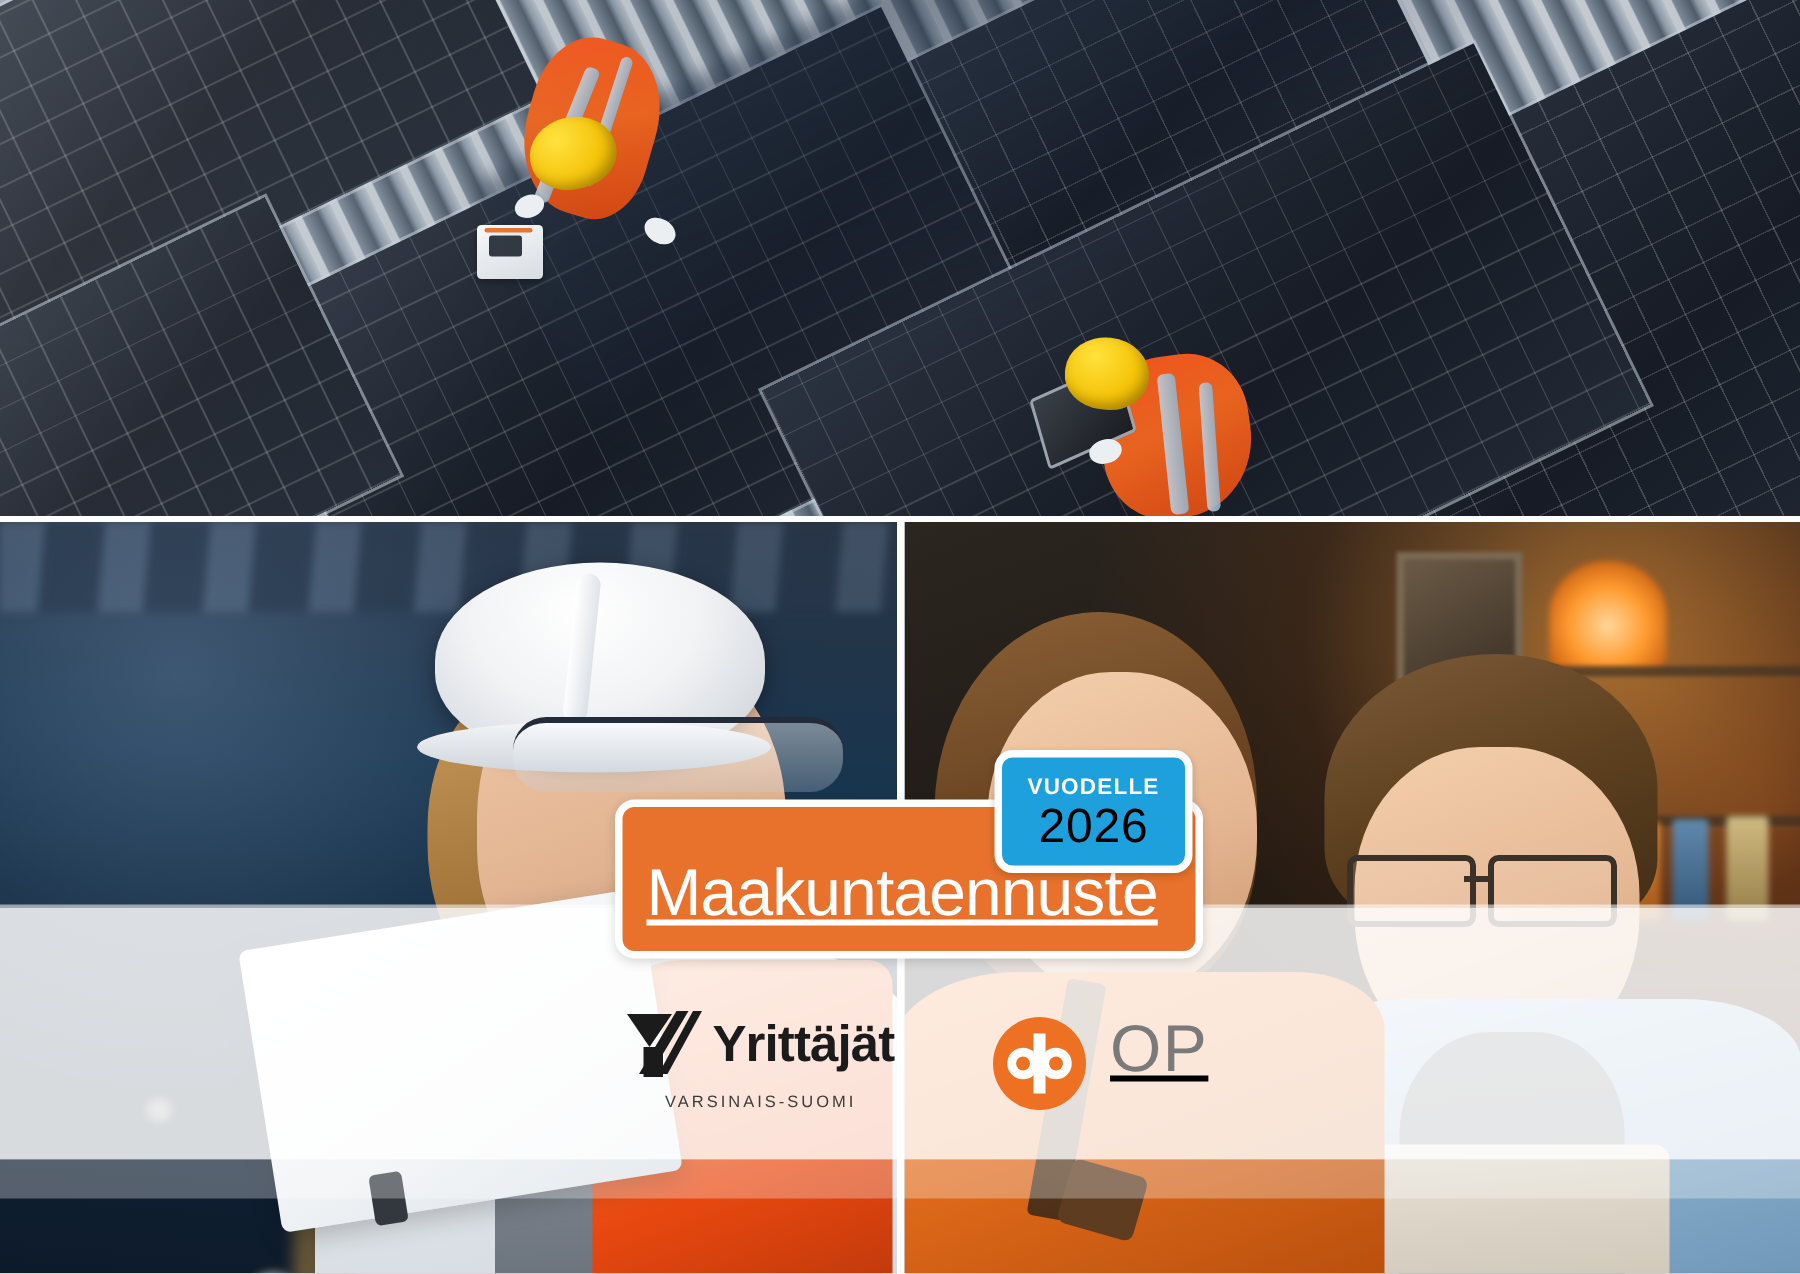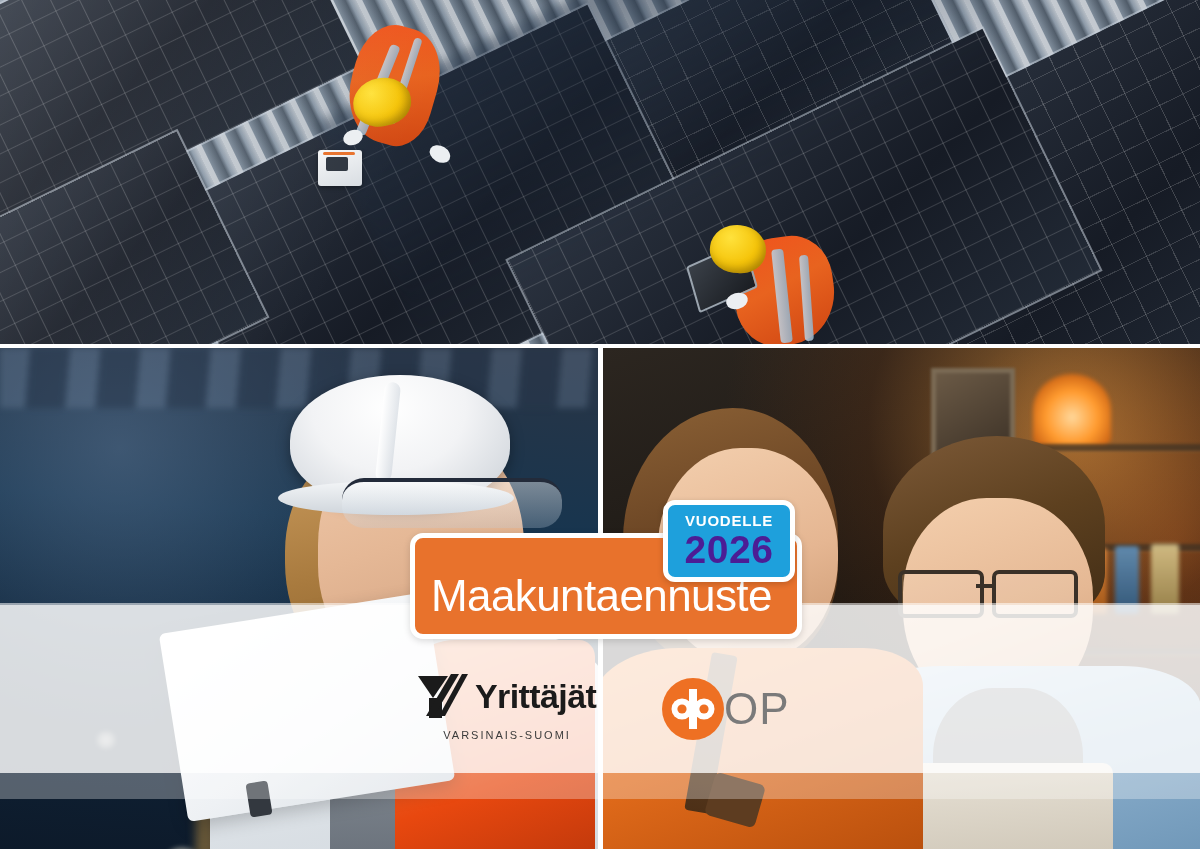--- a/index.html
+++ b/index.html
@@ -417,23 +417,23 @@
   }
   .badge-year .vuodelle {
     color: #ffffff;
     font-size: 15px;
     font-weight: bold;
     letter-spacing: 0.8px;
     line-height: 1;
     margin-bottom: 2px;
   }
   .badge-year .year {
-    color: #4c1d95;
-    font-size: 39px;
-    font-weight: bold;
+    color: #000000;
+    font-size: 32px;
+    font-weight: normal;
     line-height: 1;
     letter-spacing: 0.5px;
   }
   .banner {
     position: absolute; left: 0; top: 33px;
     width: 382px; height: 96px;
     background: #e8722c;
     border: 5px solid #ffffff;
     border-radius: 13px;
     box-shadow: 0 2px 7px rgba(0,0,0,0.15);
@@ -447,20 +447,21 @@
     letter-spacing: -0.2px;
     white-space: nowrap;
   }
   .banner .line2 {
     position: absolute; left: 16px; top: 33px;
     color: #ffffff;
     font-size: 44px;
     font-weight: normal;
     letter-spacing: -0.6px;
     white-space: nowrap;
+    text-decoration: underline;
   }
 
   
   .logos {
     position: absolute; left: 0; top: 660px;
     width: 1200px; height: 100px;
     z-index: 9;
   }
   .logo-yrittajat {
     position: absolute; left: 418px; top: 12px;
@@ -472,21 +473,21 @@
     font-size: 34px; font-weight: bold; color: #1b1b1b;
     letter-spacing: -0.6px; line-height: 1;
   }
   .ly-sub {
     margin-top: 9px;
     font-size: 11px; letter-spacing: 2.0px;
     color: #3b3b3b;
   }
   .logo-op {
     position: absolute; left: 662px; top: 18px;
-    display: flex; align-items: center; gap: 0;
+    display: flex; gap: 16px; text-decoration: underline;
   }
   .op-mark { width: 62px; height: 62px; display: block; }
   .op-word {
     font-size: 44px; color: #7a7a7a; letter-spacing: 1px; line-height: 1;
     font-weight: normal;
   }
 </style>
 </head>
 <body>
 

